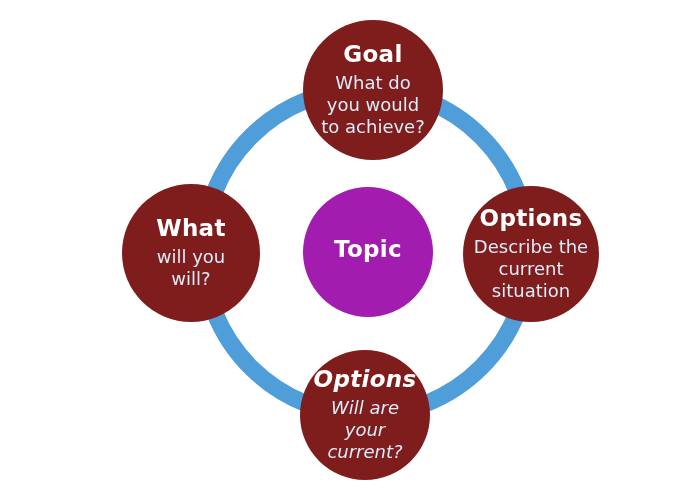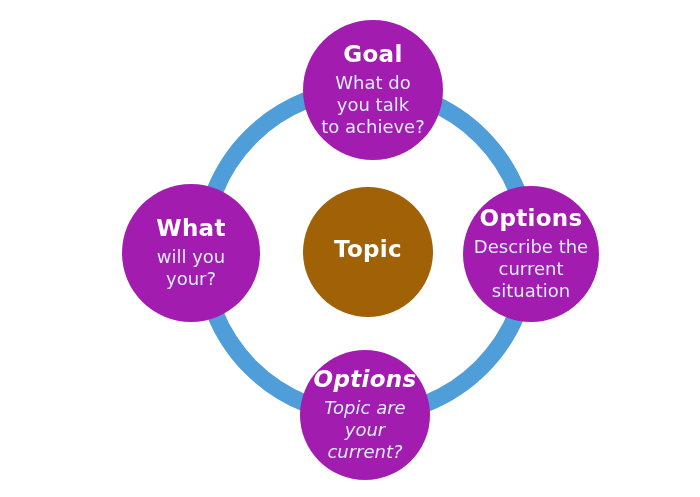--- a/index.html
+++ b/index.html
@@ -23,25 +23,25 @@
   .circle {
     position: absolute;
     border-radius: 50%;
     display: flex;
     flex-direction: column;
     align-items: center;
     justify-content: center;
     text-align: center;
   }
   .node {
-    background: #a21caf;
+    background: #7f1d1d;
     text-align: center;
   }
   .center-circle {
-    background: #a16207;
+    background: #a21caf;
   }
   .circle .heading {
     color: #ffffff;
     font-weight: 700;
     font-size: 23px;
     letter-spacing: 0.3px;
     line-height: 1.1;
     margin-bottom: 4px;
     white-space: nowrap;
   }
@@ -69,48 +69,48 @@
 <div class="stage">
 
   <svg class="ring-svg" width="700" height="497" viewBox="0 0 700 497" aria-hidden="true">
     <circle cx="366" cy="252" r="163" fill="none" stroke-width="17" stroke="#4f9ed9"></circle>
   </svg>
 
   <div class="circle node pos-top">
     <div class="heading">Goal</div>
     <div class="body">
       <span>What do</span>
-      <span>you talk</span>
+      <span>you would</span>
       <span>to achieve?</span>
     </div>
   </div>
 
   <div class="circle node pos-right">
     <div class="heading">Options</div>
     <div class="body">
       <span>Describe the</span>
       <span>current</span>
       <span>situation</span>
     </div>
   </div>
 
   <div class="circle node pos-bottom">
     <div class="heading">Options</div>
     <div class="body">
-      <span>Topic are</span>
+      <span>Will are</span>
       <span>your</span>
       <span>current?</span>
     </div>
   </div>
 
   <div class="circle node pos-left">
     <div class="heading">What</div>
     <div class="body">
       <span>will you</span>
-      <span>your?</span>
+      <span>will?</span>
     </div>
   </div>
 
   <div class="circle center-circle pos-center">
     <div class="heading">Topic</div>
   </div>
 
 </div>
 
 </body></html>

